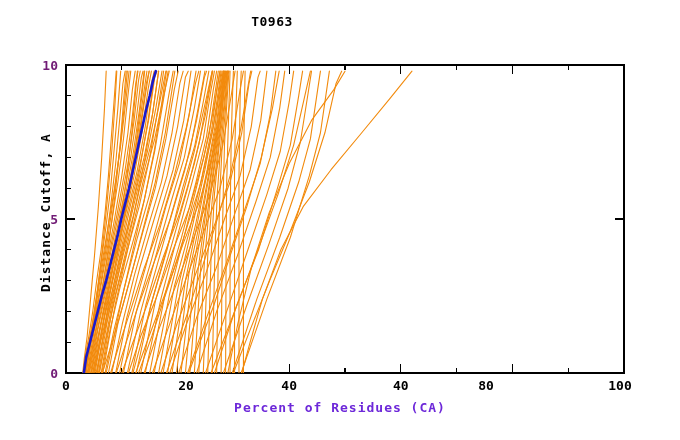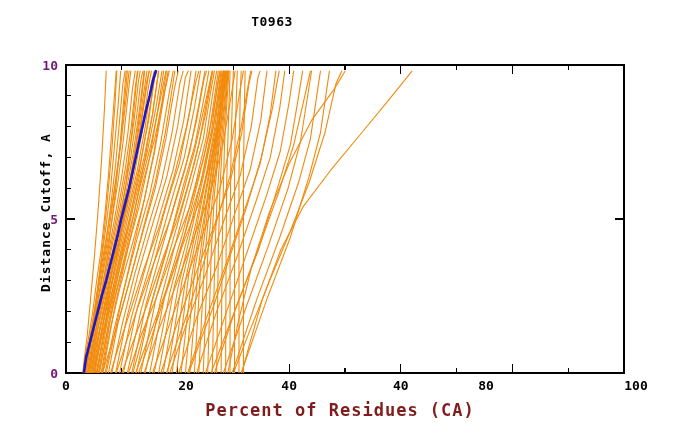--- a/index.html
+++ b/index.html
@@ -20,23 +20,23 @@
     font-weight:bold;
     color:#000;
     letter-spacing:0.5px;
     font-family:"DejaVu Sans Mono","Liberation Mono",monospace;
   }
 
   .xlabel{
     position:absolute;
     left:0;width:680px;top:400px;
     text-align:center;
-    font-size:17px;
-    font-weight:bold;
-    color:#7f1d1d;
+    font-size:13px;
+    font-weight:bold;
+    color:#6d28d9;
     letter-spacing:1px;
     font-family:"DejaVu Sans Mono","Liberation Mono",monospace;
   }
 
   .ylabel{
     position:absolute;
     left:-75px;top:205px;
     width:240px;
     text-align:center;
     transform:rotate(-90deg);
@@ -215,21 +215,21 @@
         <path d="M83.86 373.00 L86.09 357.60 L89.99 342.20 L93.90 326.80 L97.81 311.40 L101.71 296.00 L106.18 280.60 L110.08 265.20 L113.99 249.80 L117.89 234.40 L121.24 219.00 L125.15 203.60 L129.05 188.20 L132.40 172.80 L135.75 157.40 L139.10 142.00 L142.45 126.60 L145.79 111.20 L149.70 95.80 L153.05 80.40 L155.84 71.16" fill="none" stroke="#1A1ACC" stroke-width="2.6" stroke-linejoin="round" stroke-linecap="round"></path>
       </g>
   </svg>
 
   <div id="tick-labels">
       <div class="xtick-label" style="left: 66px;">0</div>
       <div class="xtick-label" style="left: 186px;">20</div>
       <div class="xtick-label" style="left: 289.2px;">40</div>
       <div class="xtick-label" style="left: 400.8px;">40</div>
       <div class="xtick-label" style="left: 486px;">80</div>
-      <div class="xtick-label" style="left: 636px;">100</div>
+      <div class="xtick-label" style="left: 620px;">100</div>
       <div class="ytick-label" style="top: 373px;">0</div>
       <div class="ytick-label" style="top: 219px;">5</div>
       <div class="ytick-label" style="top: 65px;">10</div>
     </div>
 
   <div class="xlabel">Percent of Residues (CA)</div>
   <div class="ylabel">Distance Cutoff, A</div>
 
 </div>
 

